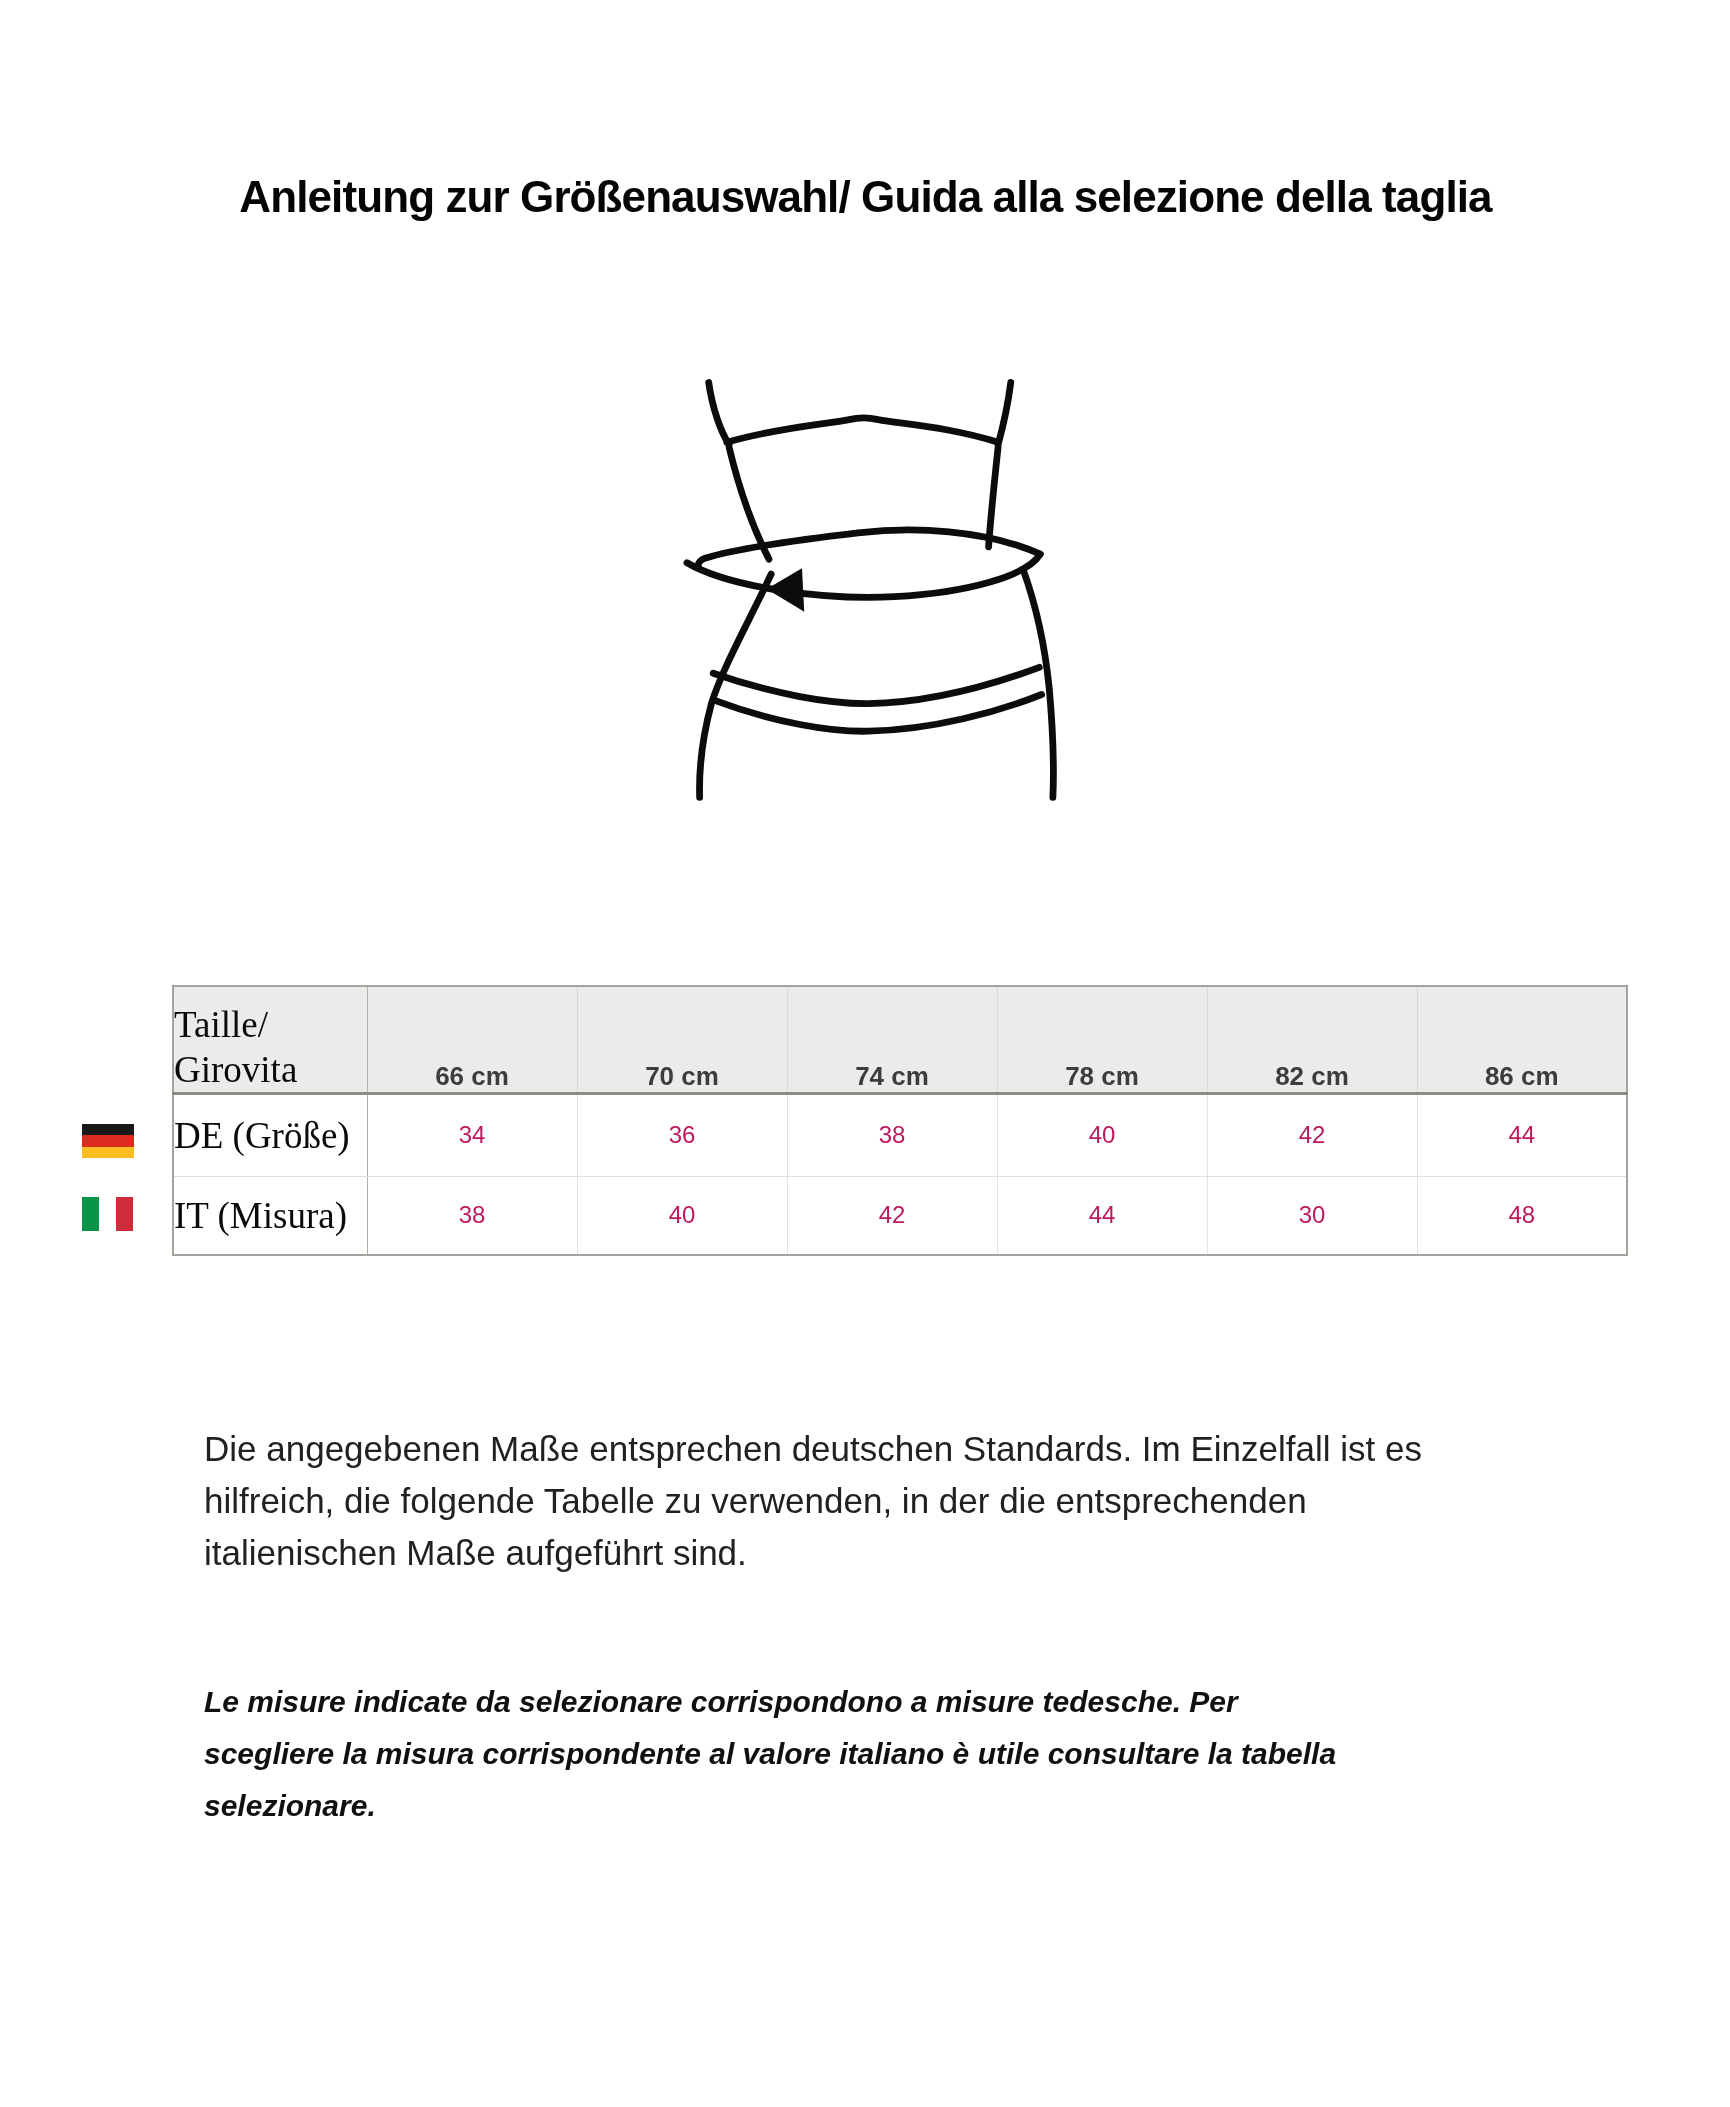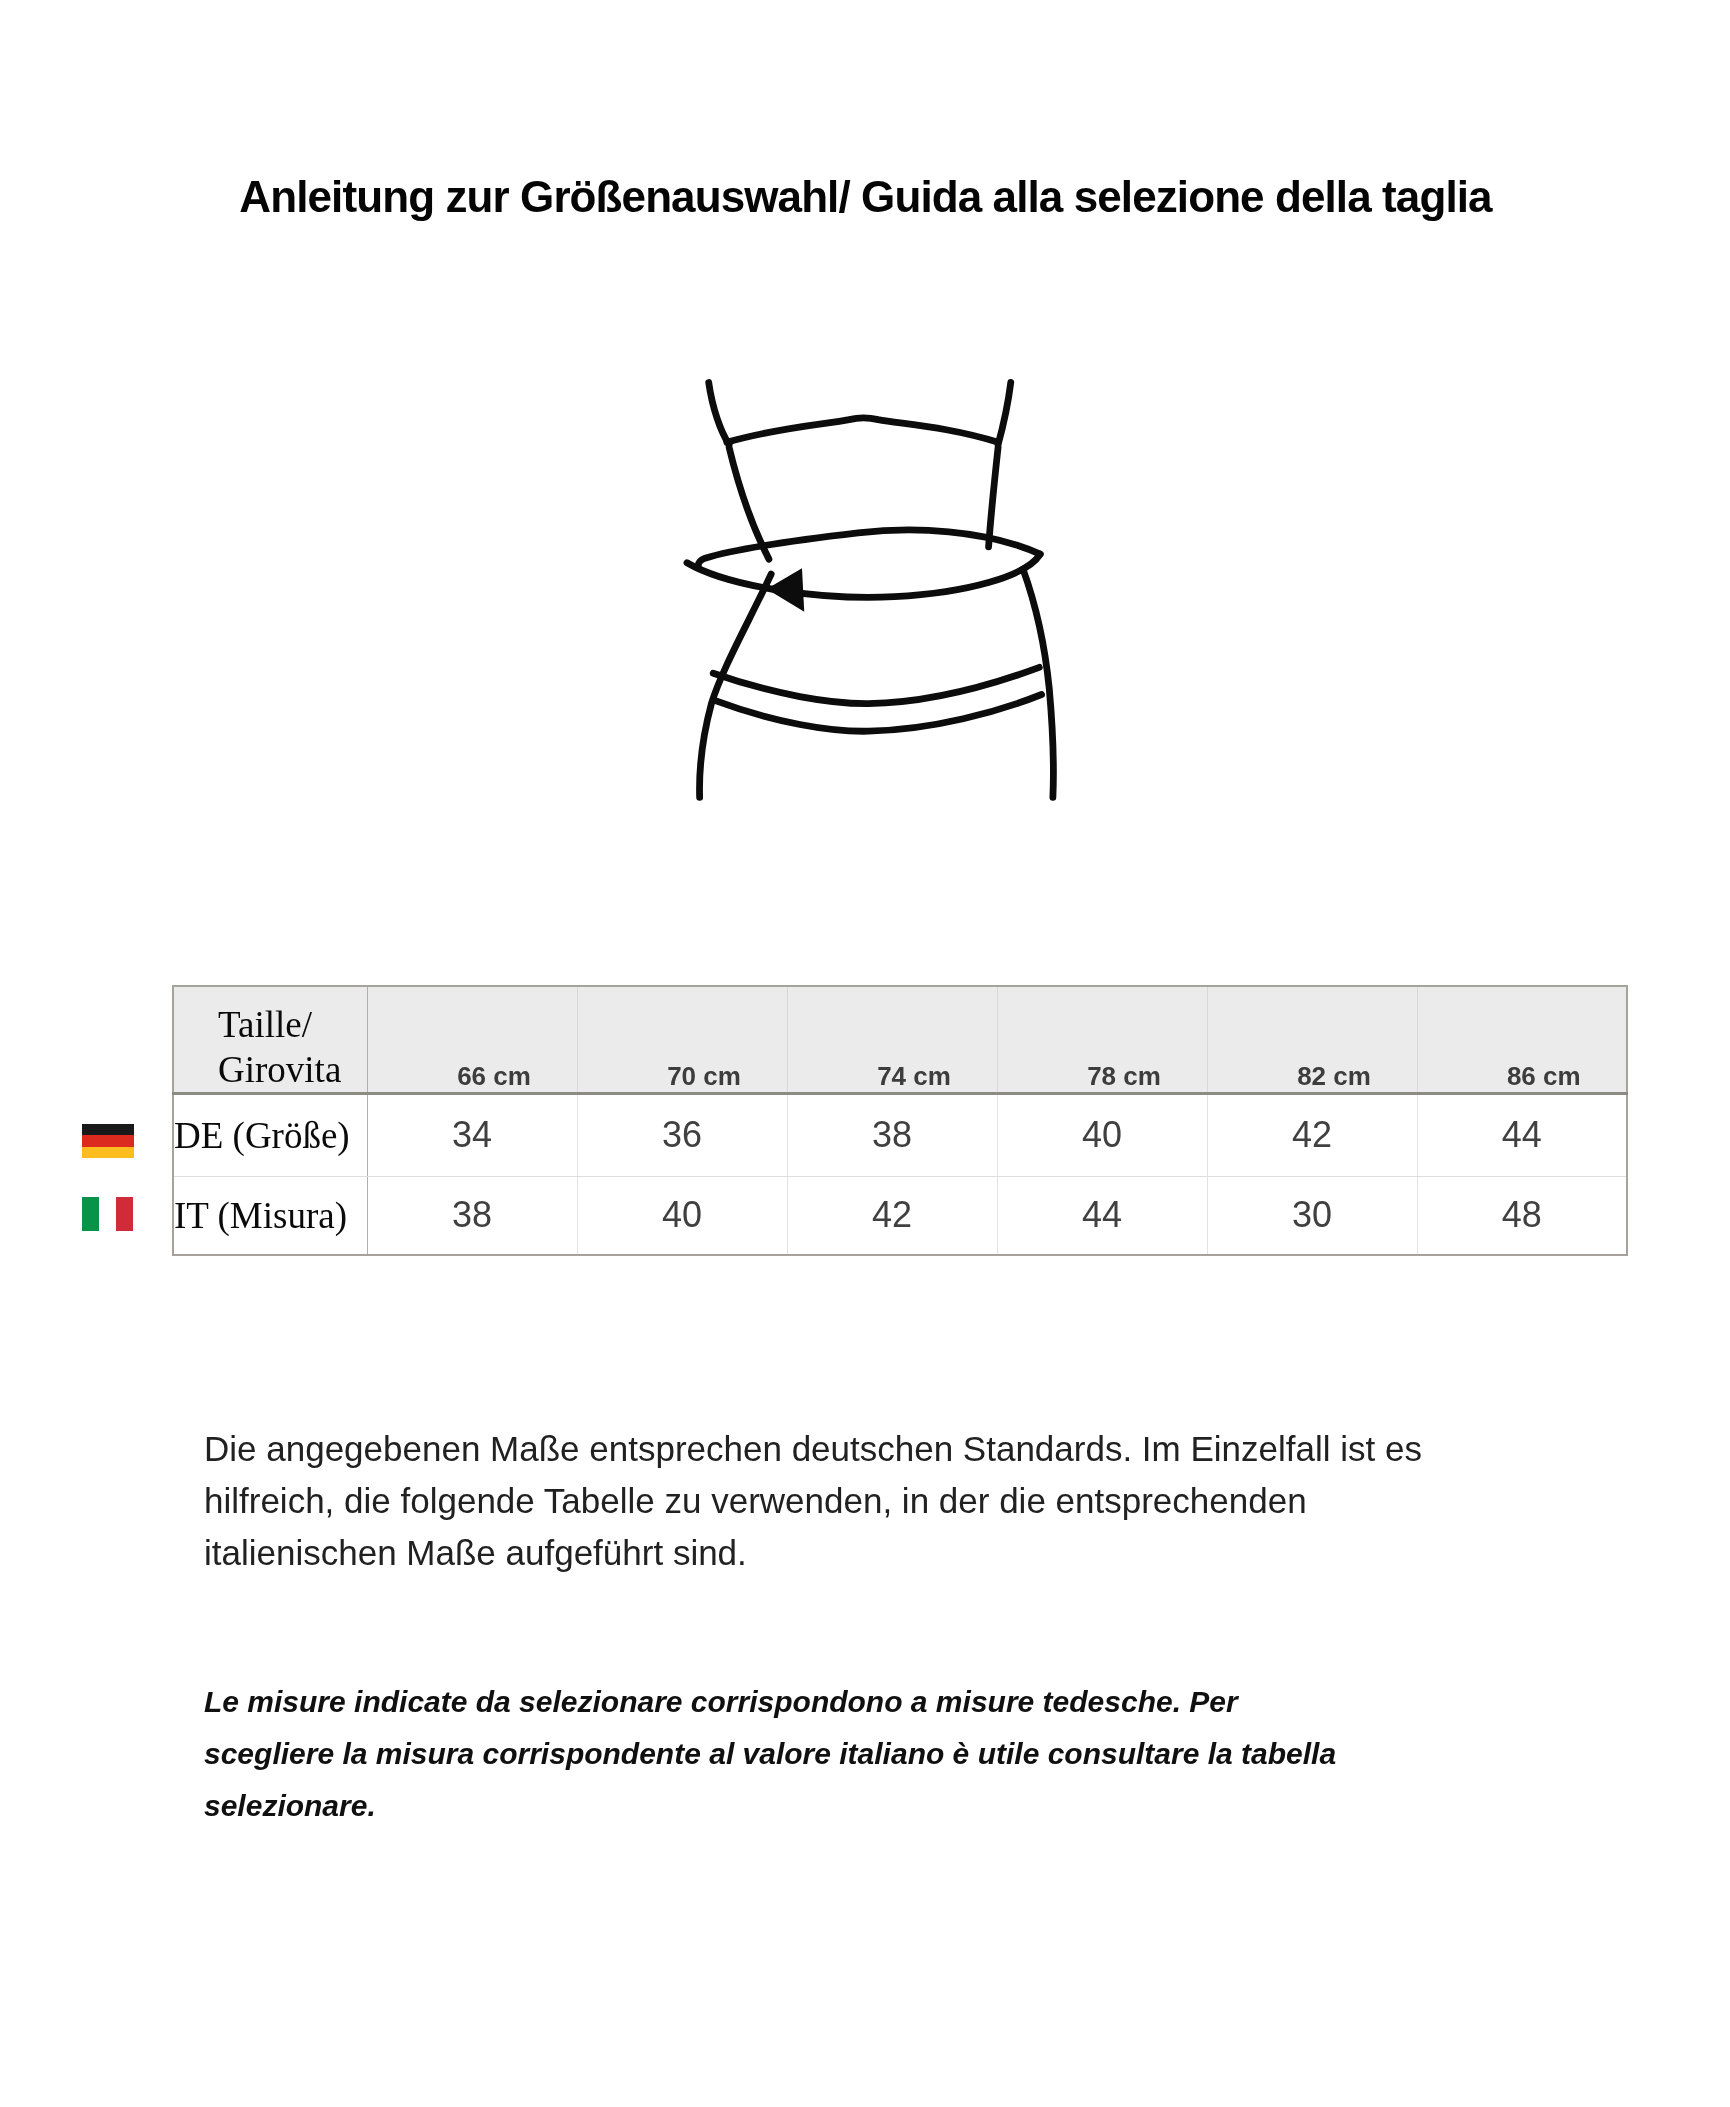--- a/index.html
+++ b/index.html
@@ -57,21 +57,20 @@
   table.size-table col.c-label  { width: 194px; }
   table.size-table col.c-val    { width: 210px; }
 
   table.size-table th, table.size-table td { padding: 0; }
 
   tr.hdr { height: 107px; }
   tr.hdr th {
     background: #ebebeb;
     border-bottom: 3.2px solid #8e8a84;
     vertical-align: bottom;
-    padding-left: 44px;
   }
   th.row-head {
     text-align: left;
     font-family: "Liberation Serif", serif;
     font-weight: normal;
     font-size: 37px;
     line-height: 45px;
     color: #0a0a0a;
     padding-left: 17px;
     padding-bottom: 10px;
@@ -97,22 +96,22 @@
   td.lbl {
     font-family: "Liberation Serif", serif;
     font-size: 37px;
     color: #0a0a0a;
     text-align: left;
     padding-left: 17px;
     border-right: 1.8px solid #b2afa9;
   }
   td.num {
     font-family: "Liberation Sans", sans-serif;
-    font-size: 36px;
-    color: #404040;
+    font-size: 24px;
+    color: #be185d;
     text-align: center;
   }
   td.num + td.num { border-left: 0.9px solid #e3e3e3; }
 
   
   .flag { position: absolute; display: flex; }
   .flag-de { left: 82px; top: 1124px; width: 52px; height: 34px; flex-direction: column; }
   .flag-de .stripe { width: 100%; flex: 1 1 auto; }
   .flag-it { left: 82px; top: 1197px; width: 51px; height: 34px; flex-direction: row; }
   .flag-it .stripe { height: 100%; flex: 1 1 auto; }

